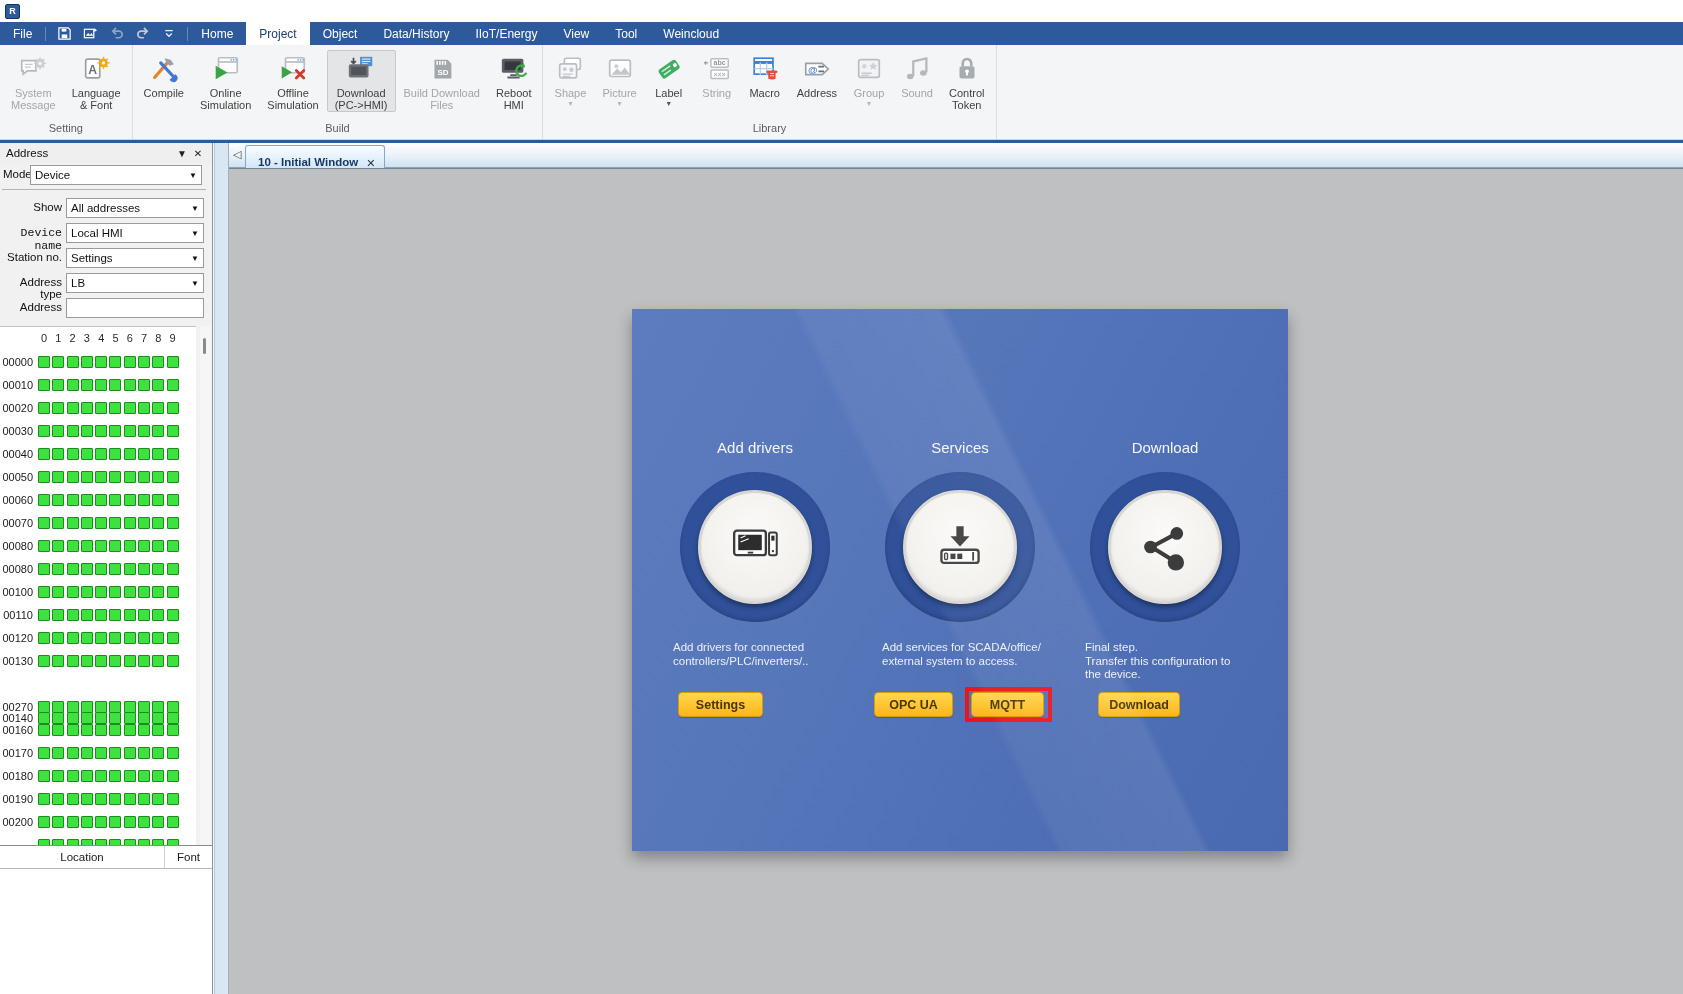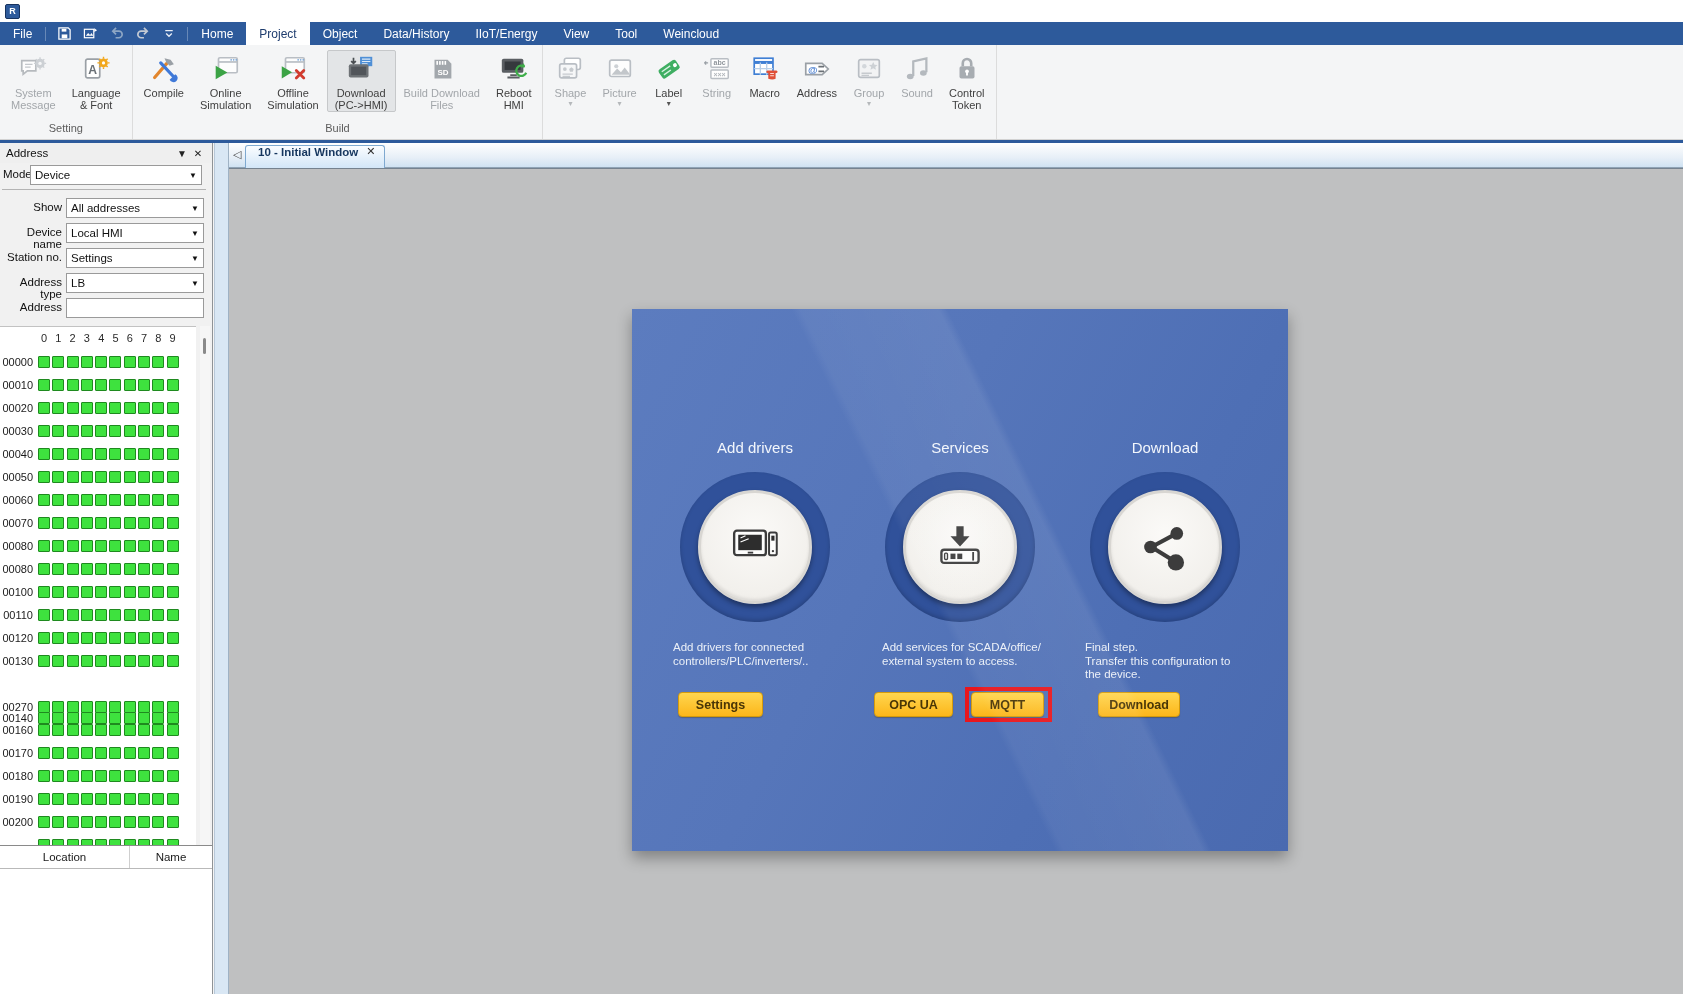--- a/index.html
+++ b/index.html
@@ -63,33 +63,33 @@
   .grid-row .row-label { font-size:11px; color:#1a1a1a; text-align:right; padding-right:5px; line-height:14px; }
   .cell { width:12px; height:12px; margin-top:1px; background:#3ee23e; border:1.5px solid #1f8a1f; border-radius:1px; }
   .grid-header { position:absolute; left:0; top:4px; display:grid; grid-template-columns:38px repeat(10,14.3px); }
   .grid-header .col-h { font-size:11px; color:#2a2a2a; width:12px; text-align:center; line-height:15px; }
   #grid-scrollbar { position:absolute; right:2px; top:183px; width:10px; height:519px; background:#f6f6f6; }
   #grid-scroll-thumb { position:absolute; left:3px; top:12px; width:3px; height:16px; background:#8a8a8a; border-radius:2px; }
 
   #loc-table { position:absolute; left:0; top:702px; width:100%; bottom:0; background:#fff; border-top:1px solid #8a8a8a; }
   #loc-header { position:absolute; left:0; top:0; width:100%; height:23px; border-bottom:1px solid #b9b9b9; display:flex; }
   #loc-header .loc-col { display:flex; align-items:center; justify-content:center; font-size:11.5px; color:#1a1a1a; }
-  #loc-col-location { width:130px; border-right:1px solid #cfcfcf; }
+  #loc-col-location { width:165px; border-right:1px solid #cfcfcf; }
   #loc-col-name { flex:1; }
 
   
   #splitter { position:absolute; left:214px; top:143px; width:15px; bottom:0; background:#d9e7f4;
     border-left:1px solid #b8c8d8; border-right:1px solid #9fb2c4; }
 
   
   #main { position:absolute; left:229px; top:143px; right:0; bottom:0; }
   #tabbar { position:absolute; left:0; top:0; width:100%; height:25px;
     background:linear-gradient(#ffffff, #e7eff7 60%, #cfe2f2); border-bottom:1px solid #8fa3b5; }
   #tab-scroll-left { position:absolute; left:4px; top:5px; font-size:11px; color:#3c3c3c; }
-  #doc-tab { position:absolute; left:16px; top:2px; height:23px; display:flex; align-items:flex-start; gap:8px;
+  #doc-tab { position:absolute; left:16px; top:2px; height:23px; display:flex; align-items:flex-end; gap:8px;
     padding:0 9px 0 12px; background:linear-gradient(#fbfdff, #d2e6f8); border:1px solid #7fa9d0; border-bottom:none;
     border-radius:3px 3px 0 0; }
   #doc-tab .tab-label { font-size:11.5px; font-weight:bold; color:#16375f; white-space:nowrap; }
   #doc-tab .tab-close { font-size:11px; color:#333; line-height:10px; }
   #canvas { position:absolute; left:0; top:25px; right:0; bottom:0; background:#bfc0c1; border-top:1px solid #75828f; }
 
   
   #wizard { position:absolute; left:403px; top:140px; width:656px; height:542px;
     background:linear-gradient(118deg, #5c7cbf 0%, #5676ba 40%, #4e6fb5 70%, #4a6ab0 100%);
     box-shadow:0 7px 14px rgba(0,0,0,.32); }
@@ -377,20 +377,21 @@
               <svg width="30" height="30" viewBox="0 0 32 32">
                 <rect x="8" y="13" width="16" height="13" rx="2" fill="#a7acb1"></rect>
                 <path d="M11.5 13V9.8a4.5 4.5 0 0 1 9 0V13" fill="none" stroke="#a7acb1" stroke-width="2.8"></path>
                 <circle cx="16" cy="18.5" r="2" fill="#fff"></circle>
                 <path d="M16 19.5v3.3" stroke="#fff" stroke-width="2"></path>
               </svg>
             </div>
             <div class="rlabel-text">Control<br>Token</div>
           </div>
         </div>
+        <div class="rgroup-label">Library</div>
       </div>
     </div>
   <div id="frameline"></div>
 
   <div id="sidebar">
     <div id="addr-header">
       <span class="hdr-title">Address</span>
       <span class="hdr-btn">▼</span>
       <span class="hdr-btn">✕</span>
     </div>
@@ -403,21 +404,21 @@
           </div>
         </div>
         <div class="field-row" style="top: 55px;">
           <span class="field-label" style="width: 62px; left: 0px; text-align: right;">Show</span>
           <div class="sel" style="left: 66px; width: 138px;">
             <span class="sel-value">All addresses</span>
             <span class="sel-caret">▼</span>
           </div>
         </div>
         <div class="field-row" style="top: 80px;">
-          <span class="field-label" style="width: 62px; left: 0px; text-align: right;">Device name</span>
+          <span class="field-label" style="width: 62px; left: 0px; text-align: right; font-family: Liberation Mono, monospace;">Device name</span>
           <div class="sel" style="left: 66px; width: 138px;">
             <span class="sel-value">Local HMI</span>
             <span class="sel-caret">▼</span>
           </div>
         </div>
         <div class="field-row" style="top: 105px;">
           <span class="field-label" style="width: 62px; left: 0px; text-align: right;">Station no.</span>
           <div class="sel" style="left: 66px; width: 138px;">
             <span class="sel-value">Settings</span>
             <span class="sel-caret">▼</span>
@@ -736,21 +737,21 @@
           <div class="cell" style="background: rgb(62, 226, 62); border-color: rgb(31, 138, 31);"></div>
           <div class="cell" style="background: rgb(62, 226, 62); border-color: rgb(31, 138, 31);"></div>
         </div>
       </div>
     <div id="grid-scrollbar">
       <div id="grid-scroll-thumb"></div>
     </div>
     <div id="loc-table">
       <div id="loc-header">
         <div class="loc-col" id="loc-col-location">Location</div>
-        <div class="loc-col" id="loc-col-name">Name</div>
+        <div class="loc-col" id="loc-col-name">Font</div>
       </div>
     </div>
   </div>
 
   <div id="splitter"></div>
 
   <div id="main">
     <div id="tabbar">
       <span id="tab-scroll-left">◁</span>
       <div id="doc-tab">

